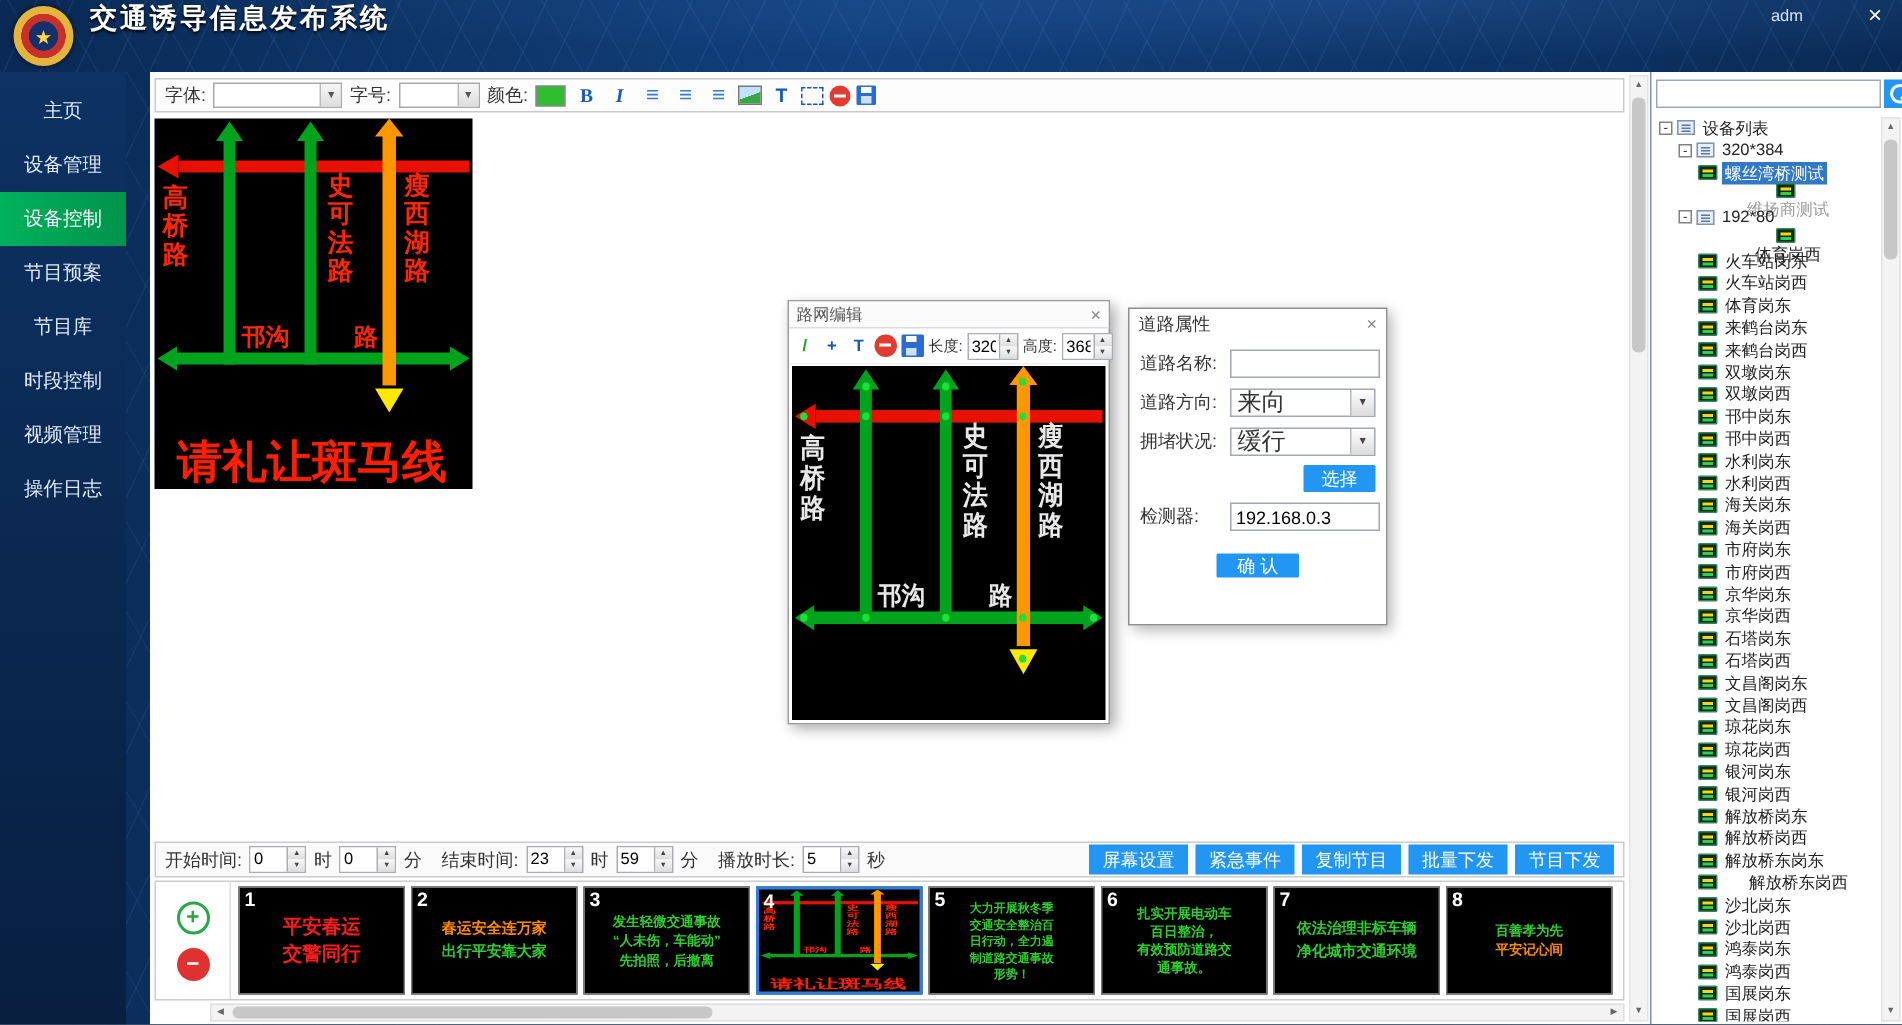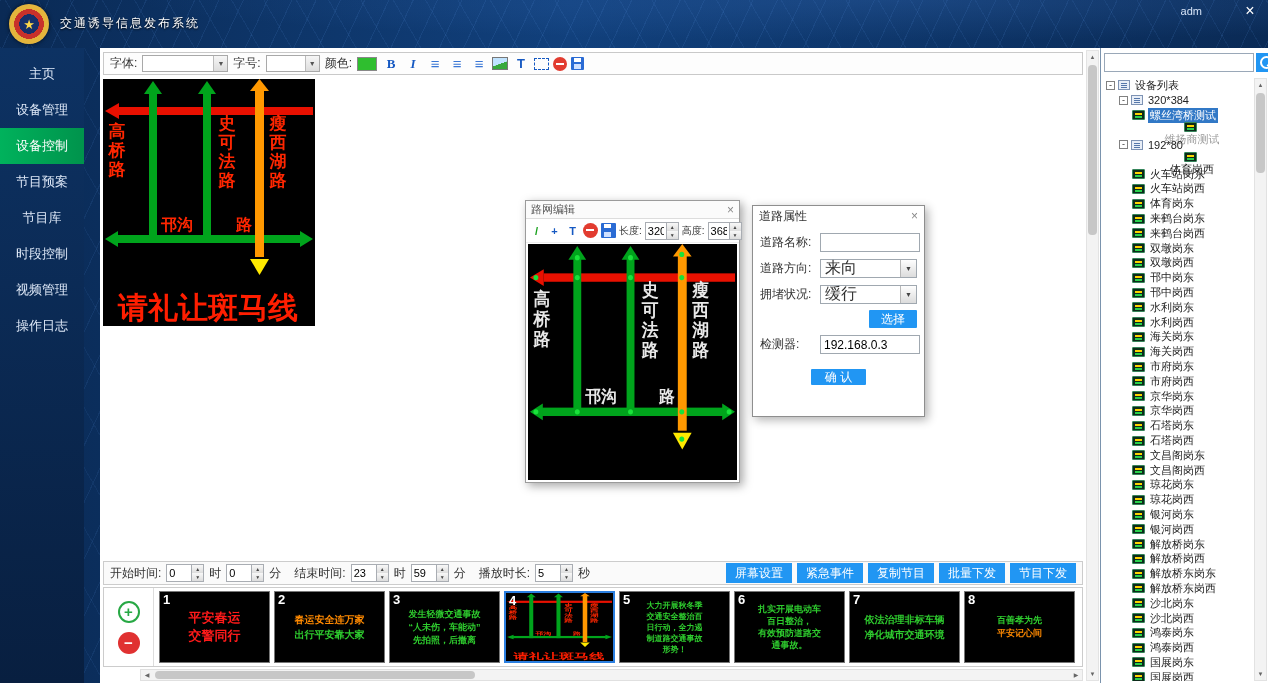--- a/index.html
+++ b/index.html
@@ -10,21 +10,21 @@
  linear-gradient(90deg,#0a2a55,#10407e 45%,#0a2a55)}
 header{position:absolute;top:0;left:0;right:0;height:48px;
  background:radial-gradient(ellipse at 70% 0%,rgba(64,120,200,.25),transparent 60%),
  repeating-linear-gradient(115deg,rgba(90,150,230,.12) 0 1px,transparent 1px 22px),
  repeating-linear-gradient(60deg,rgba(90,150,230,.10) 0 1px,transparent 1px 28px),
  linear-gradient(90deg,#0a2a55,#11407c 45%,#0a2a55)}
 .logo{position:absolute;left:9px;top:4px;width:40px;height:40px;border-radius:50%;
  background:radial-gradient(circle at 50% 50%,#15306b 0 34%,#c8312b 35% 52%,#e4b53c 53% 72%,#9c2f27 73% 100%);
  box-shadow:0 0 4px rgba(0,0,0,.7);display:flex;align-items:center;justify-content:center}
 .logo .star{color:#ffd94a;font-size:13px;line-height:1}
-.title{position:absolute;left:60px;top:15px;font-size:12px;font-weight:normal;color:#fff;letter-spacing:2px;text-shadow:0 1px 2px #000}
+.title{position:absolute;left:60px;top:0;font-size:18px;font-weight:bold;color:#fff;letter-spacing:2px;text-shadow:0 1px 2px #000}
 .user{position:absolute;right:66px;top:5px;font-size:11px;color:#d7e4f7}
 .close{position:absolute;right:8px;top:2px;font-size:16px;color:#fff;width:20px;text-align:center;cursor:pointer}
 .sidebar{position:absolute;top:48px;left:0;width:84px;bottom:0;background:linear-gradient(180deg,#0d3263,#081f40);padding-top:8px}
 .side-item{height:36px;line-height:36px;text-align:center;color:#dfe9f8;font-size:13px;cursor:pointer}
 .side-item.active{background:linear-gradient(90deg,#00b25c,#00934c);color:#fff}
 main{position:absolute;top:48px;left:100px;width:1000px;bottom:0;background:#fff}
 
 .toolbar{position:absolute;left:3px;top:4px;right:17px;height:23px;border:1px solid #c9c9c9;display:flex;align-items:center;gap:5px;padding:0 6px;font-size:12px;color:#333;background:#fdfdfd}
 .tlabel{font-size:12px;color:#333;white-space:nowrap}
 .tsel{height:17px;border:1px solid #a9a9a9;background:#fff;display:inline-flex;align-items:center;justify-content:flex-end}
@@ -579,21 +579,21 @@
           <span class="lbl">解放桥岗东</span>
         </div>
         <div class="trow" style="padding-left: 29px;">
           <span class="dev-ico"></span>
           <span class="lbl">解放桥岗西</span>
         </div>
         <div class="trow" style="padding-left: 29px;">
           <span class="dev-ico"></span>
           <span class="lbl">解放桥东岗东</span>
         </div>
-        <div class="trow" style="padding-left: 29px;">
+        <div class="trow" style="padding-left: 29px; gap: 16px;">
           <span class="dev-ico"></span>
           <span class="lbl">解放桥东岗西</span>
         </div>
         <div class="trow" style="padding-left: 29px;">
           <span class="dev-ico"></span>
           <span class="lbl">沙北岗东</span>
         </div>
         <div class="trow" style="padding-left: 29px;">
           <span class="dev-ico"></span>
           <span class="lbl">沙北岗西</span>

